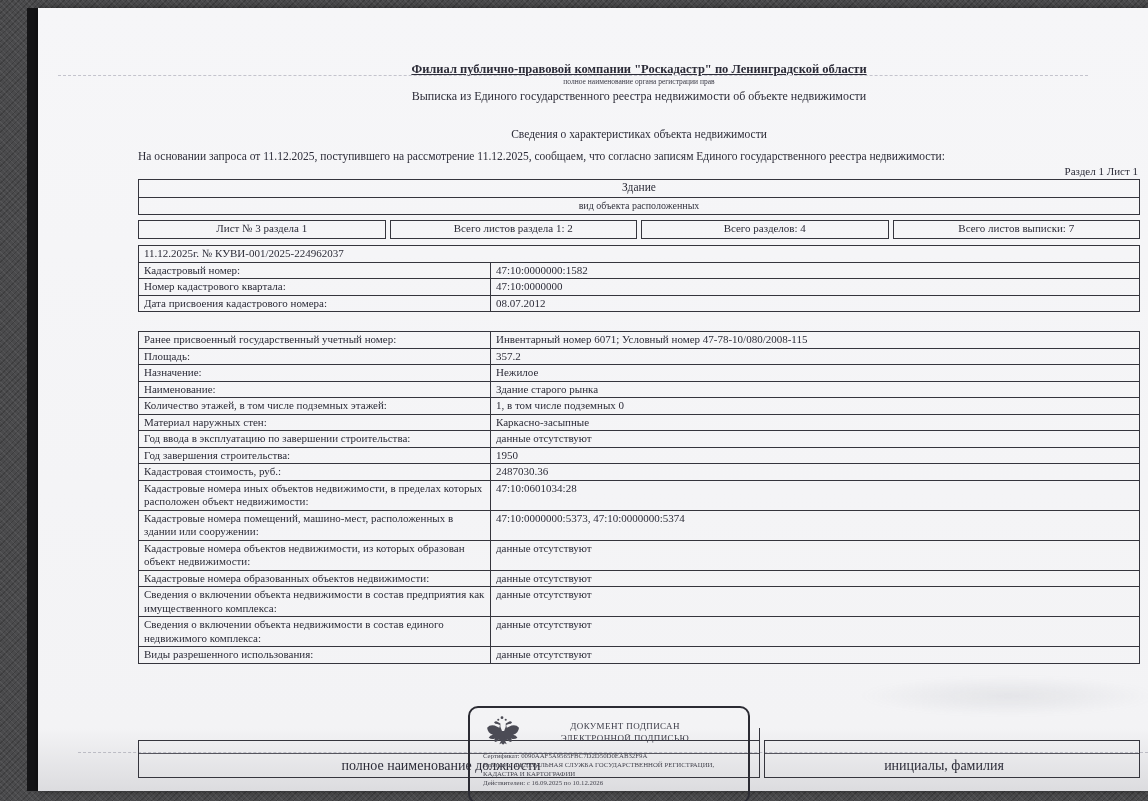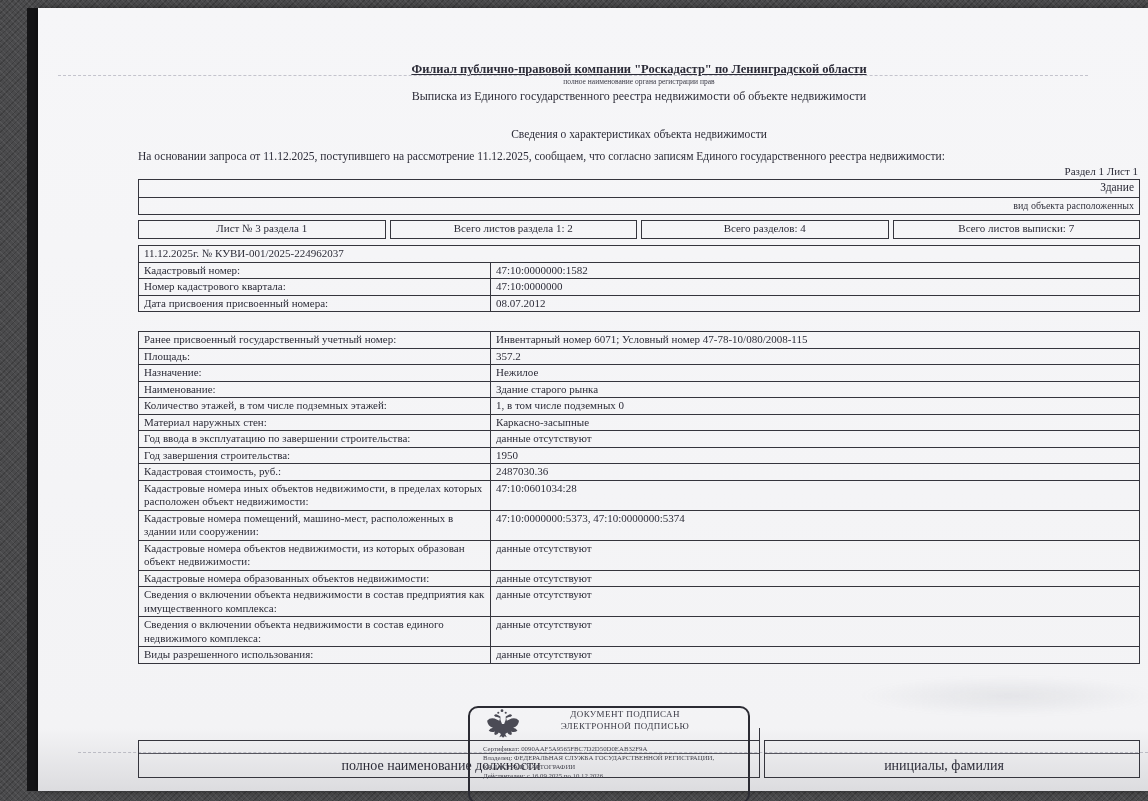--- a/index.html
+++ b/index.html
@@ -22,41 +22,41 @@
   .org-name{font-size:12.5px;font-weight:bold;text-decoration:underline;line-height:14px;}
   .org-caption{font-size:7.5px;margin-top:1px;color:#3a3a46;}
   .doc-title{font-size:12px;margin-top:3px;}
   .section-title{font-size:11.5px;margin-top:24px;}
   .basis{font-size:11.5px;margin-top:10px;text-align:left;}
   .sheet-label{font-size:11px;margin-top:3px;text-align:right;padding-right:2px;}
   table{border-collapse:collapse;width:100%;table-layout:fixed;}
   table,td{border:1px solid #35353d;}
   td{font-size:11px;line-height:13.5px;padding:1px 5px;vertical-align:top;word-wrap:break-word;}
   .t-object{margin-top:2px;border-width:1.5px;}
-  .t-object td{text-align:right;}
+  .t-object td{text-align:center;}
   .t-object .obj-val{font-size:11.5px;height:15px;}
   .t-object .obj-cap{font-size:10px;height:13px;color:#33333e;}
   .t-sheet{margin-top:5px;border-collapse:separate;border-spacing:4px 0;border:none;margin-left:-4px;width:calc(100% + 8px);}
   .t-sheet td{border:1.5px solid #35353d;text-align:center;height:15px;}
   .t-kv{margin-top:6px;border-width:1.5px;}
   .t-details{margin-top:19px;border-width:1.5px;}
   .span-row td{height:14px;}
   
   .footer{position:relative;margin-top:42px;height:110px;}
   .sig-box{position:absolute;top:34px;height:38px;border:1.2px solid #35353d;box-sizing:border-box;}
   .sig-box .mid{position:absolute;left:0;right:0;top:12px;border-top:1px solid #55555e;}
   .sig-box .cap{position:absolute;left:0;right:16px;top:17px;text-align:center;font-size:14px;color:#2c2c38;}
   .box-left{left:0;width:622px;}
   .box-right{left:626px;right:0;text-decoration:underline;}
   .divider-stub{position:absolute;left:621px;top:22px;width:0;height:14px;border-left:1.2px solid #35353d;}
   .stamp{
     position:absolute;left:330px;top:0px;width:278px;height:94px;
     border:2px solid #2b2b33;border-radius:10px;background:transparent;z-index:3;
   }
-  .stamp-head{display:flex;align-items:flex-start;}
+  .stamp-head{display:flex;align-items:center;margin-top:7px;}
   .stamp-emblem{width:36px;height:34px;margin-left:14px;flex:0 0 auto;}
   .stamp-titles{flex:1;text-align:center;color:#3a3a45;font-size:9px;letter-spacing:.4px;line-height:12px;margin-right:18px;}
   .stamp-small{margin:3px 10px 0 13px;font-size:6.8px;line-height:8.6px;color:#45454f;}
   .artifact{position:absolute;border-top:1px dashed rgba(70,70,95,.28);pointer-events:none;}
   .a1{left:20px;right:60px;top:67px;}
   .a2{left:-60px;right:-8px;top:0;}
   .smudge{position:absolute;left:720px;top:-30px;width:300px;height:40px;
     background:radial-gradient(ellipse at 50% 50%, rgba(120,125,140,.12), transparent 70%);
     filter:blur(2px);pointer-events:none;}
 </style>
@@ -111,21 +111,21 @@
         <tbody>
           <tr>
             <td>Кадастровый номер:</td>
             <td>47:10:0000000:1582</td>
           </tr>
           <tr>
             <td>Номер кадастрового квартала:</td>
             <td>47:10:0000000</td>
           </tr>
           <tr>
-            <td>Дата присвоения присвоенный номера:</td>
+            <td>Дата присвоения кадастрового номера:</td>
             <td>08.07.2012</td>
           </tr>
         </tbody>
     </table>
 
     <table class="t-details">
       <colgroup>
           <col style="width:352px">
           <col>
         </colgroup>

